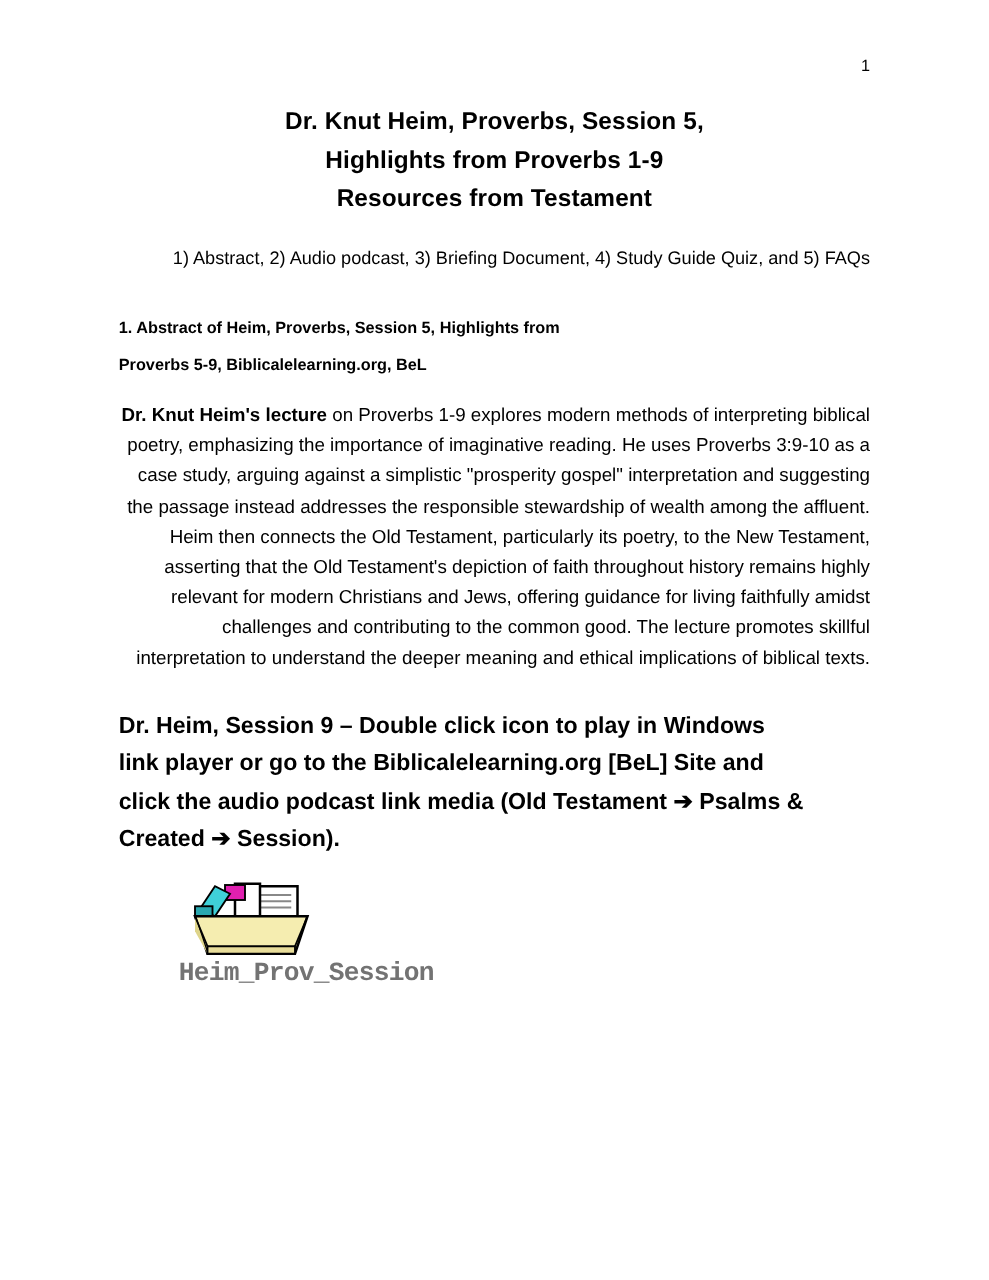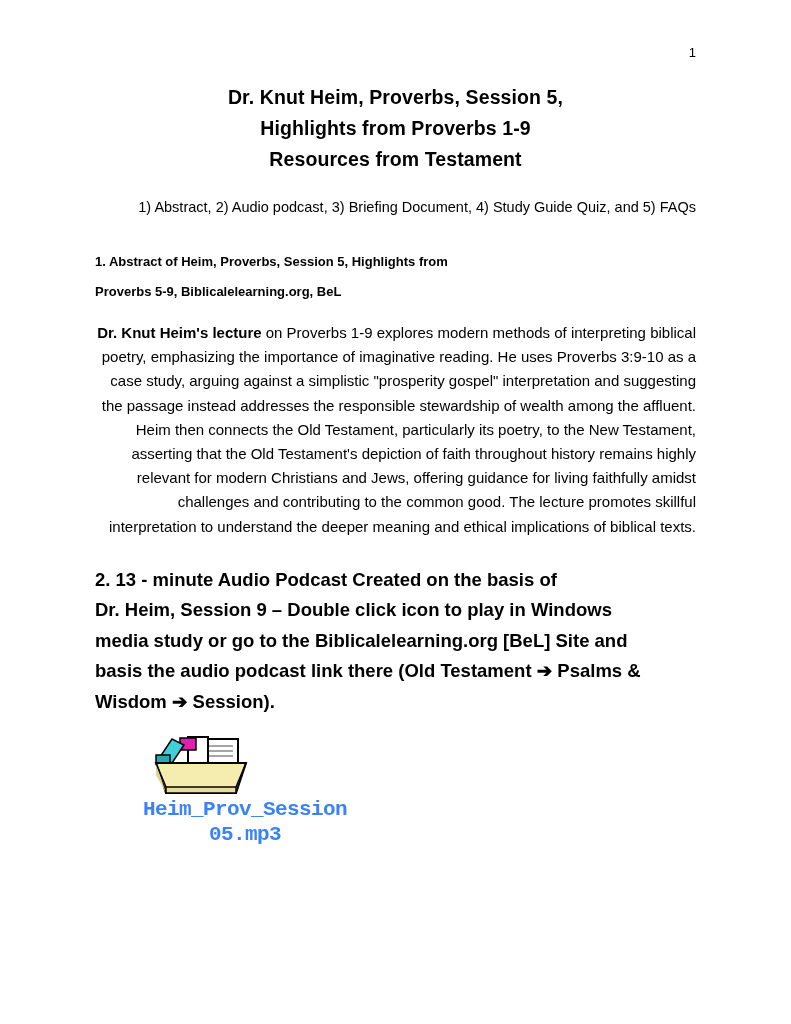--- a/index.html
+++ b/index.html
@@ -82,21 +82,21 @@
   .audio-icon-wrap {
     width: 200px;
     text-align: center;
   }
   .file-label {
     font-family: "Liberation Mono", monospace;
     font-size: 21px;
     font-weight: bold;
     line-height: 25px;
     letter-spacing: -0.6px;
-    color: #3b82f6;
+    color: #737373;
     text-align: center;
     width: 300px;
     margin-left: -10px;
   }
   .icon-svg {
     display: block;
     margin: 0 auto;
   }
 </style>
 </head>
@@ -115,25 +115,24 @@
   <div class="subtitle-line">1) Abstract, 2) Audio podcast, 3) Briefing Document, 4) Study Guide Quiz, and 5) FAQs</div>
 
   <div class="section-heading">
     <div>1. Abstract of Heim, Proverbs, Session 5, Highlights from</div>
     <div>Proverbs 5-9, Biblicalelearning.org, BeL</div>
   </div>
 
   <div class="body-paragraph"><span class="lead"> Dr. Knut Heim's lecture</span><span> on Proverbs 1-9 explores modern methods of interpreting biblical poetry, emphasizing the importance of imaginative reading. He uses Proverbs 3:9-10 as a case study, arguing against a simplistic "prosperity gospel" interpretation and suggesting the passage instead addresses the responsible stewardship of wealth among the affluent. Heim then connects the Old Testament, particularly its poetry, to the New Testament, asserting that the Old Testament's depiction of faith throughout history remains highly relevant for modern Christians and Jews, offering guidance for living faithfully amidst challenges and contributing to the common good. The lecture promotes skillful interpretation to understand the deeper meaning and ethical implications of biblical texts.</span></div>
 
   <div class="section-heading-2">
-    <div>2.  13 - minute Audio Podcast Created on the basis of</div>
     <div>Dr. Heim, Session 9 –  Double click icon to play in Windows</div>
-    <div>media study or go to the Biblicalelearning.org [BeL] Site and</div>
-    <div><span>basis the audio podcast link there (Old Testament </span><span class="arrow">➔</span><span> Psalms &amp;</span></div>
-    <div><span>Wisdom </span><span class="arrow">➔</span><span> Session).</span></div>
+    <div>link player or go to the Biblicalelearning.org [BeL] Site and</div>
+    <div><span>click the audio podcast link media (Old Testament </span><span class="arrow">➔</span><span> Psalms &amp;</span></div>
+    <div><span>Created </span><span class="arrow">➔</span><span> Session).</span></div>
   </div>
 
   <div class="audio-block">
     <div class="audio-icon-wrap">
       <svg class="icon-svg" width="110" height="62" viewBox="0 0 110 62">
 
         <rect x="52" y="4" width="36" height="34" fill="#ffffff" stroke="#000000" stroke-width="2"></rect>
         <line x1="57" y1="11" x2="83" y2="11" stroke="#888888" stroke-width="1.5"></line>
         <line x1="57" y1="16" x2="83" y2="16" stroke="#888888" stroke-width="1.5"></line>
         <line x1="57" y1="21" x2="83" y2="21" stroke="#888888" stroke-width="1.5"></line>
@@ -146,17 +145,16 @@
 
         <polygon points="6,28 96,28 86,58 16,58" fill="#f5edb0" stroke="#000000" stroke-width="2"></polygon>
         <polygon points="6,28 16,58 16,58 6,40" fill="#ded48a" stroke="none"></polygon>
         <polygon points="16,58 86,58 86,52 16,52" fill="#e8dd9a" stroke="#000000" stroke-width="1.5"></polygon>
         <line x1="16" y1="52" x2="6" y2="28" stroke="#000000" stroke-width="1.5"></line>
         <line x1="86" y1="52" x2="96" y2="28" stroke="#000000" stroke-width="1.5"></line>
       </svg>
     </div>
     <div class="file-label">
       <div>Heim_Prov_Session</div>
-      <div>05.mp3</div>
     </div>
   </div>
 
 </div>
 
 </body></html>

